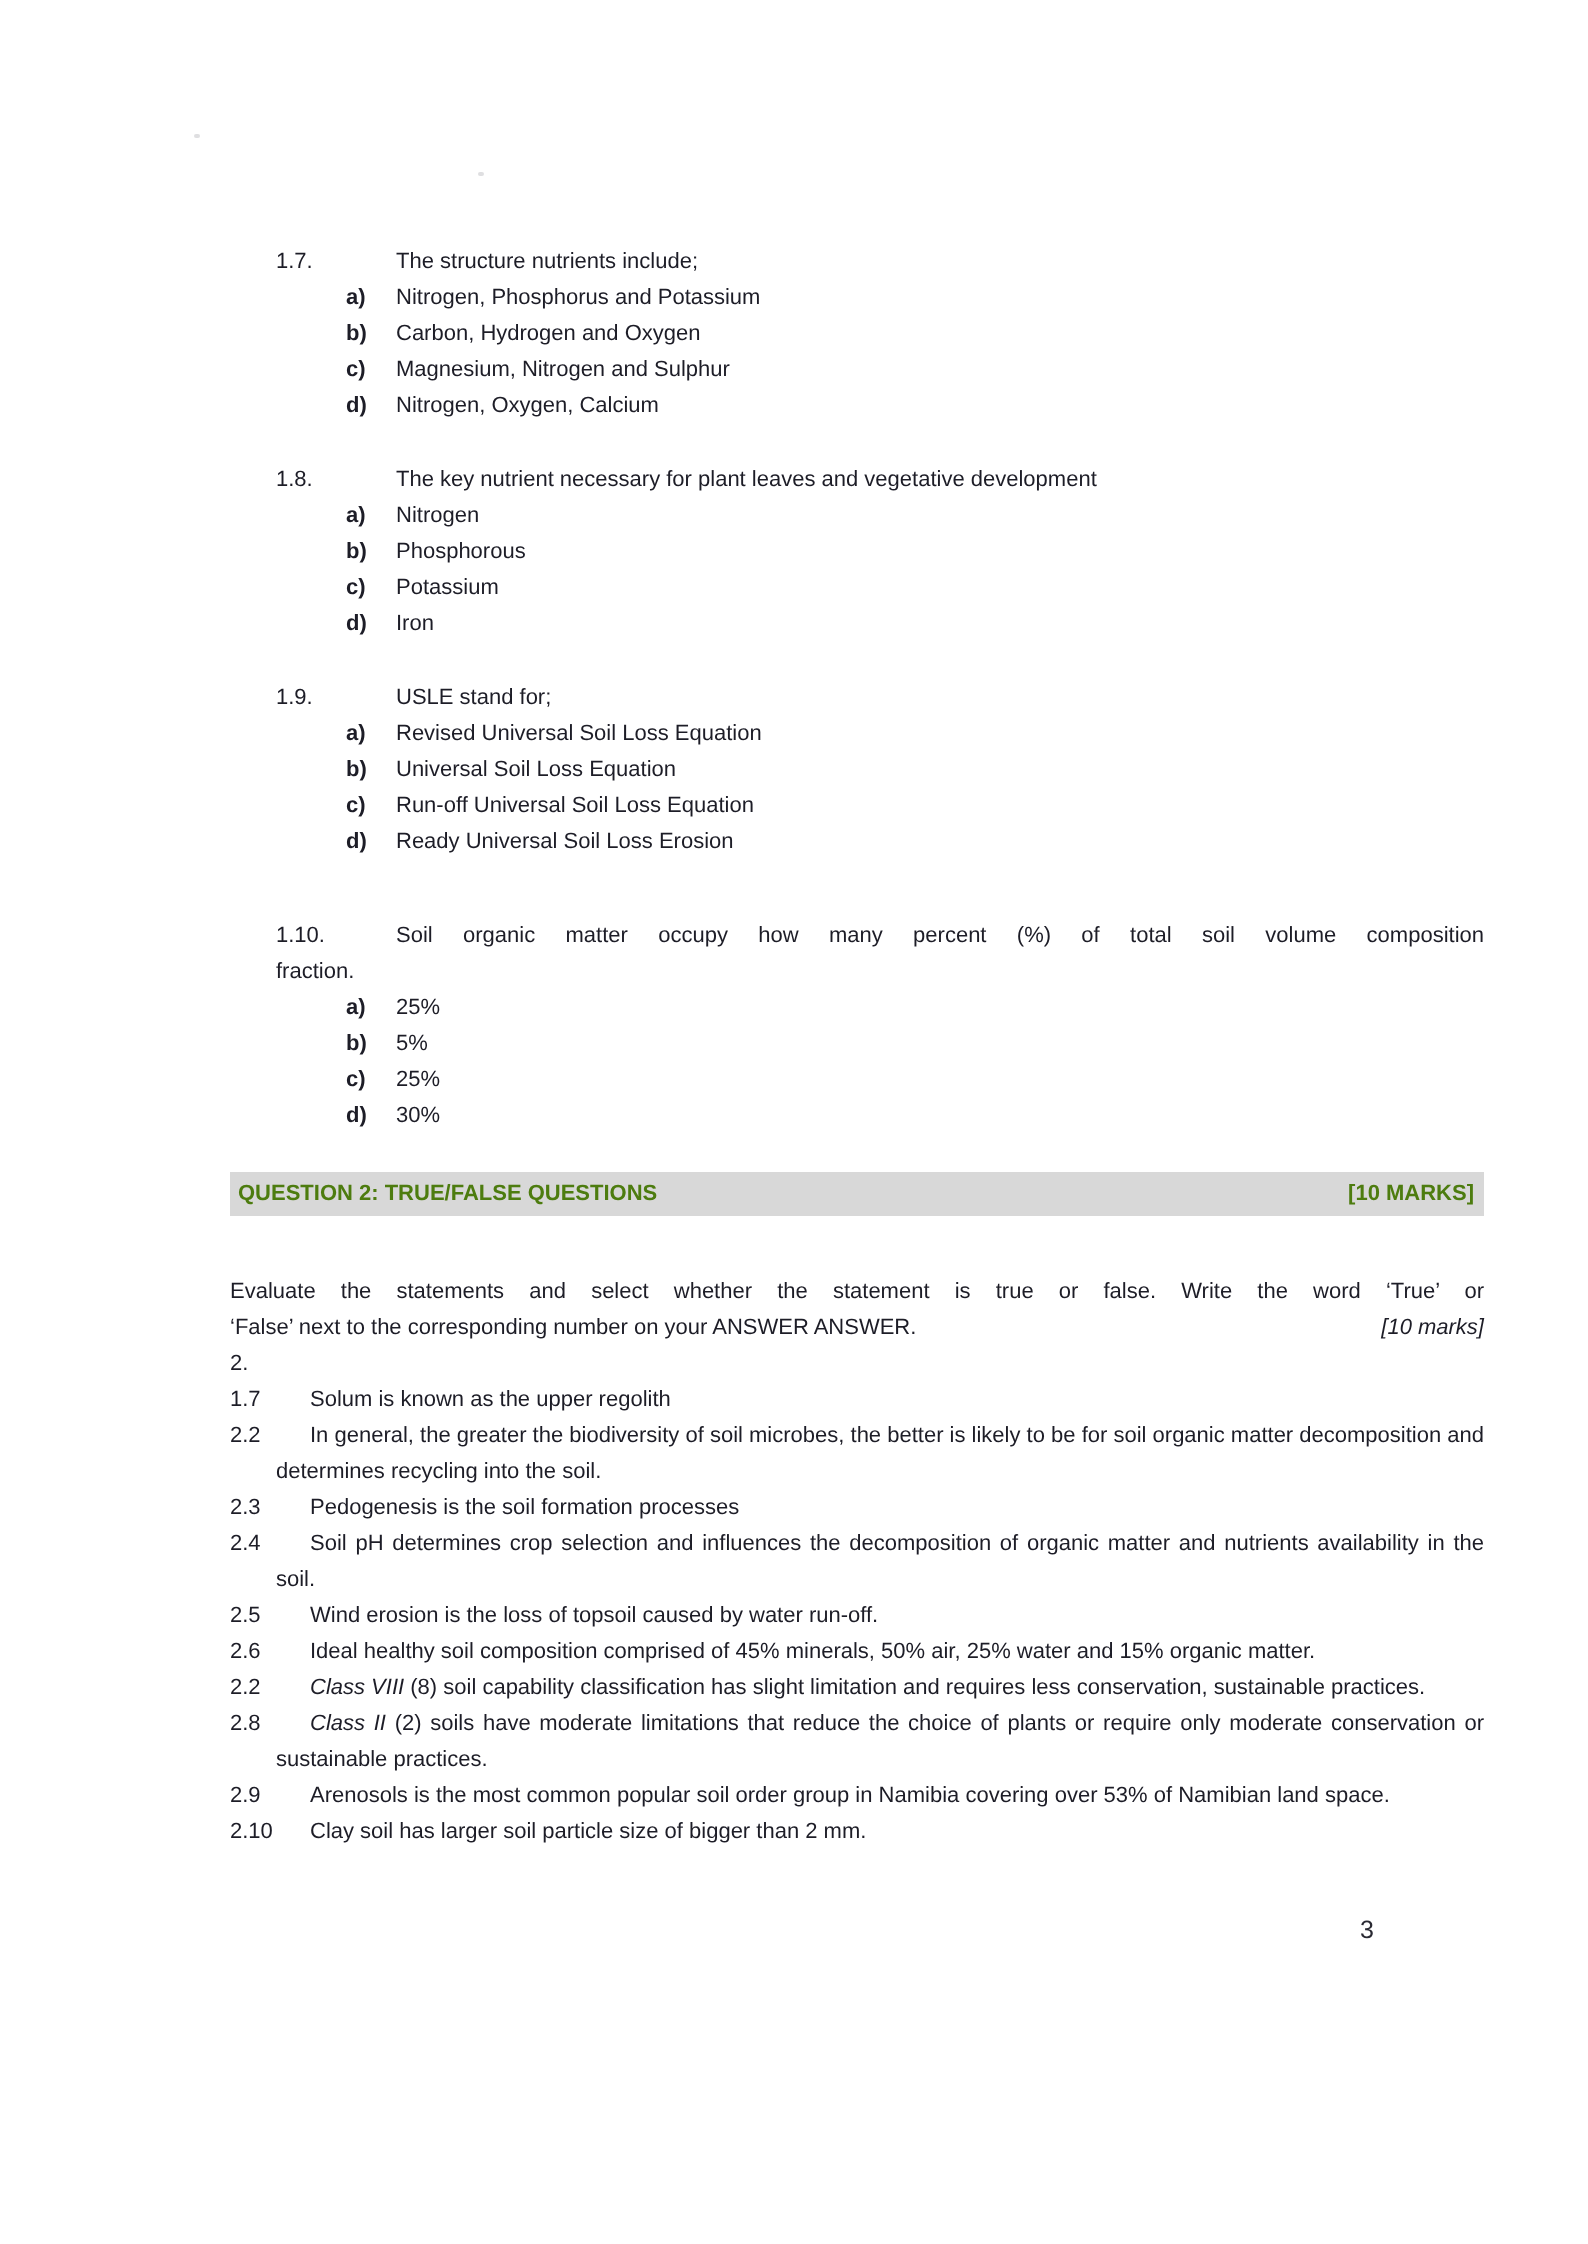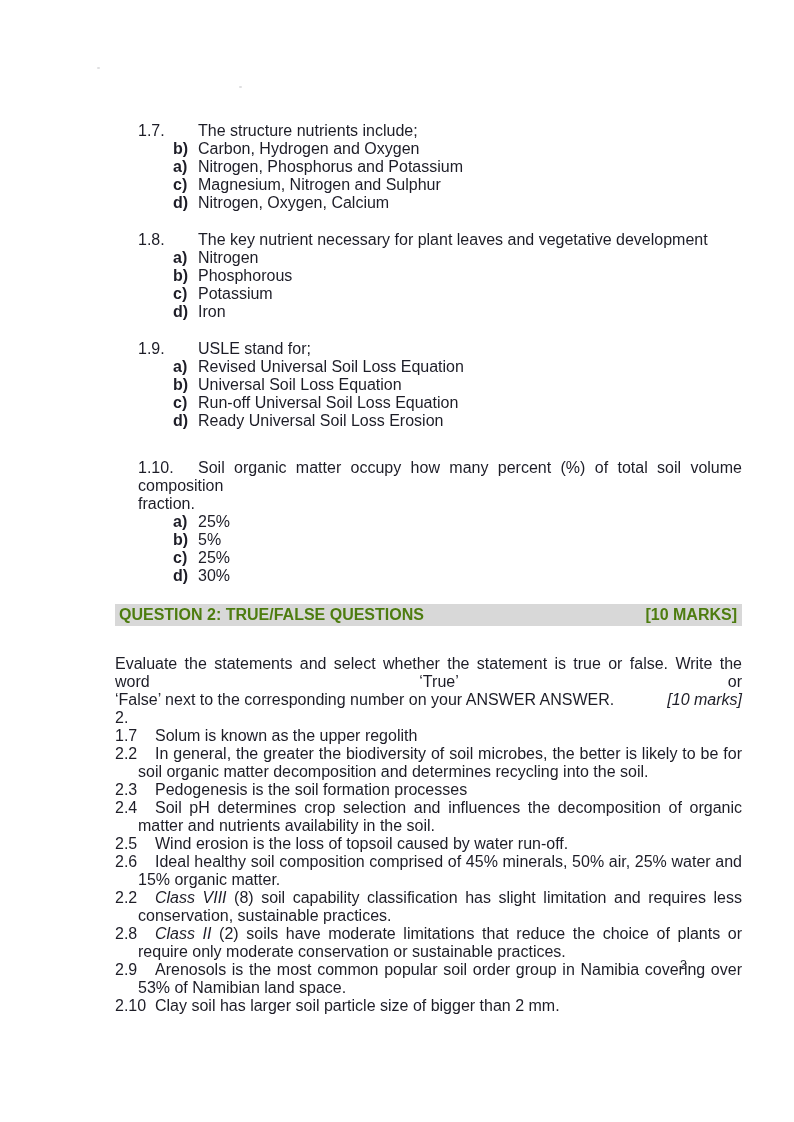--- a/index.html
+++ b/index.html
@@ -9,21 +9,21 @@
     font-family:"Liberation Sans","DejaVu Sans",sans-serif;
     color:#1d1d27;
     position:relative;
     overflow:hidden;
   }
   .content{
     position:absolute;
     left:115px;
     top:122px;
     width:627px;
-    font-size:16px;
+    font-size:11px;
     line-height:18px;
   }
   p{margin:0;}
   
   .mcq-q{margin-left:23px;margin-bottom:19px;}
   .q-line{margin:0;}
   .q-num{display:inline-block;width:60px;text-indent:0;}
   .q-cont{}
   .opt{margin-left:35px;}
   .opt-letter{display:inline-block;width:25px;font-weight:bold;}
@@ -69,22 +69,22 @@
 <div class="page">
   <div class="artifact a1"></div>
   <div class="artifact a2"></div>
 
   <div class="content">
 
     <section>
 
       <div class="mcq-q">
         <p class="q-line"><span class="q-num">1.7.</span><span>The structure nutrients include;</span></p>
+        <p class="opt"><span class="opt-letter">a)</span><span>Nitrogen, Phosphorus and Potassium</span></p>
         <p class="opt"><span class="opt-letter">b)</span><span>Carbon, Hydrogen and Oxygen</span></p>
-        <p class="opt"><span class="opt-letter">a)</span><span>Nitrogen, Phosphorus and Potassium</span></p>
         <p class="opt"><span class="opt-letter">c)</span><span>Magnesium, Nitrogen and Sulphur</span></p>
         <p class="opt"><span class="opt-letter">d)</span><span>Nitrogen, Oxygen, Calcium</span></p>
       </div>
 
       <div class="mcq-q">
         <p class="q-line"><span class="q-num">1.8.</span><span>The key nutrient necessary for plant leaves and vegetative development</span></p>
         <p class="opt"><span class="opt-letter">a)</span><span>Nitrogen</span></p>
         <p class="opt"><span class="opt-letter">b)</span><span>Phosphorous</span></p>
         <p class="opt"><span class="opt-letter">c)</span><span>Potassium</span></p>
         <p class="opt"><span class="opt-letter">d)</span><span>Iron</span></p>

